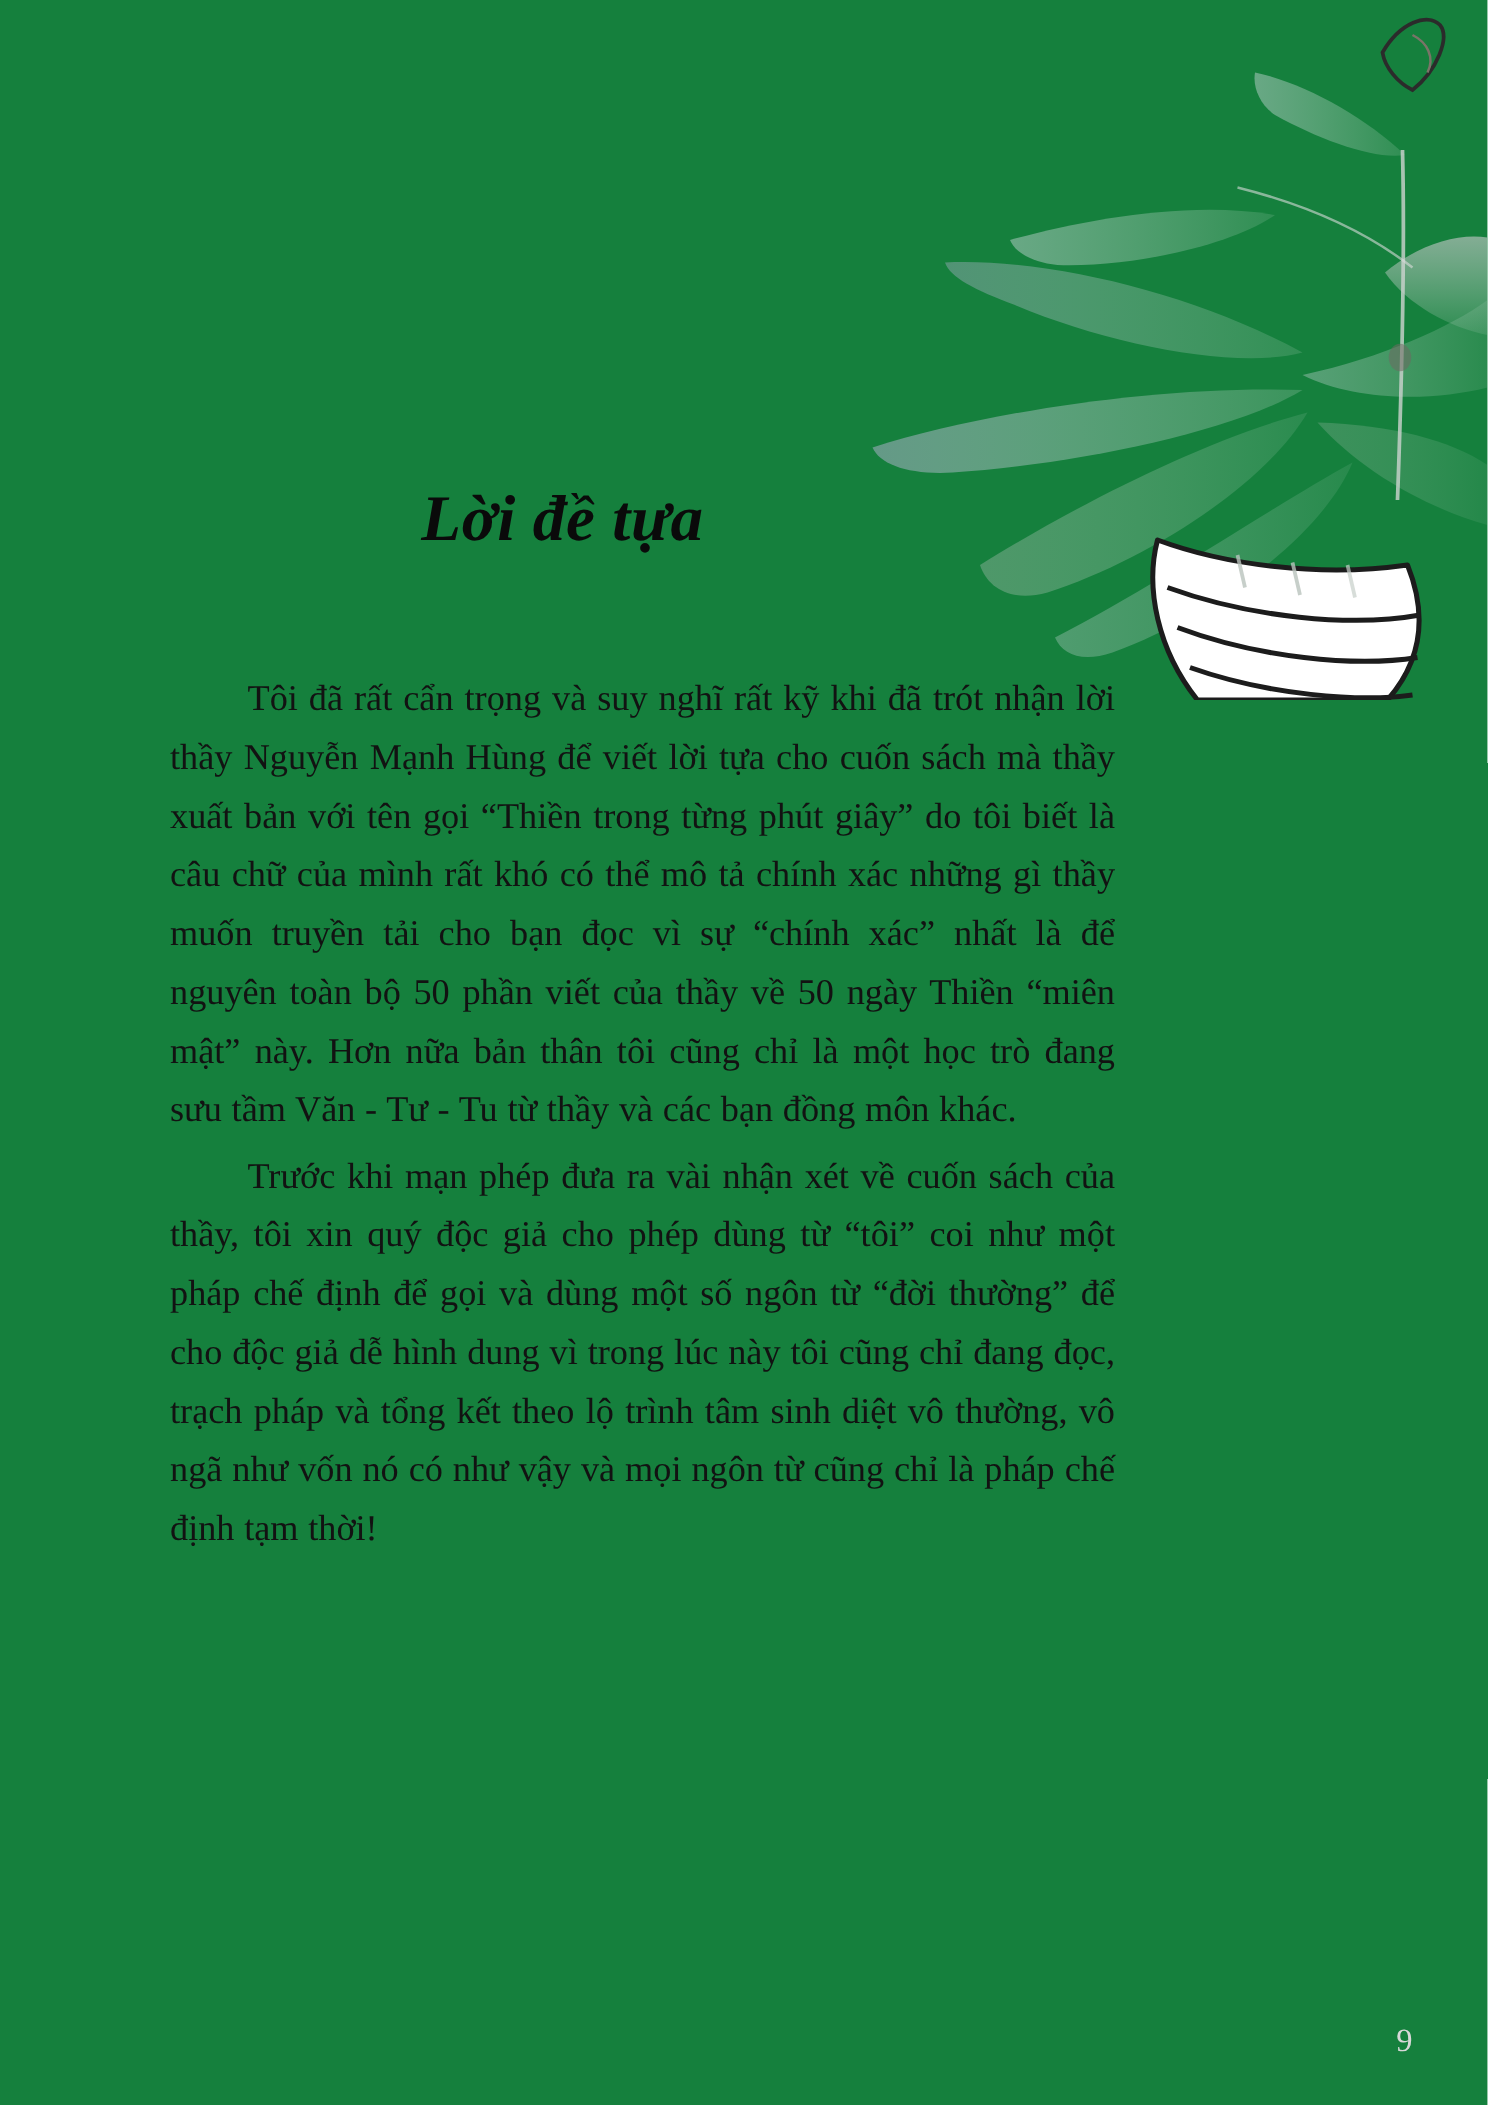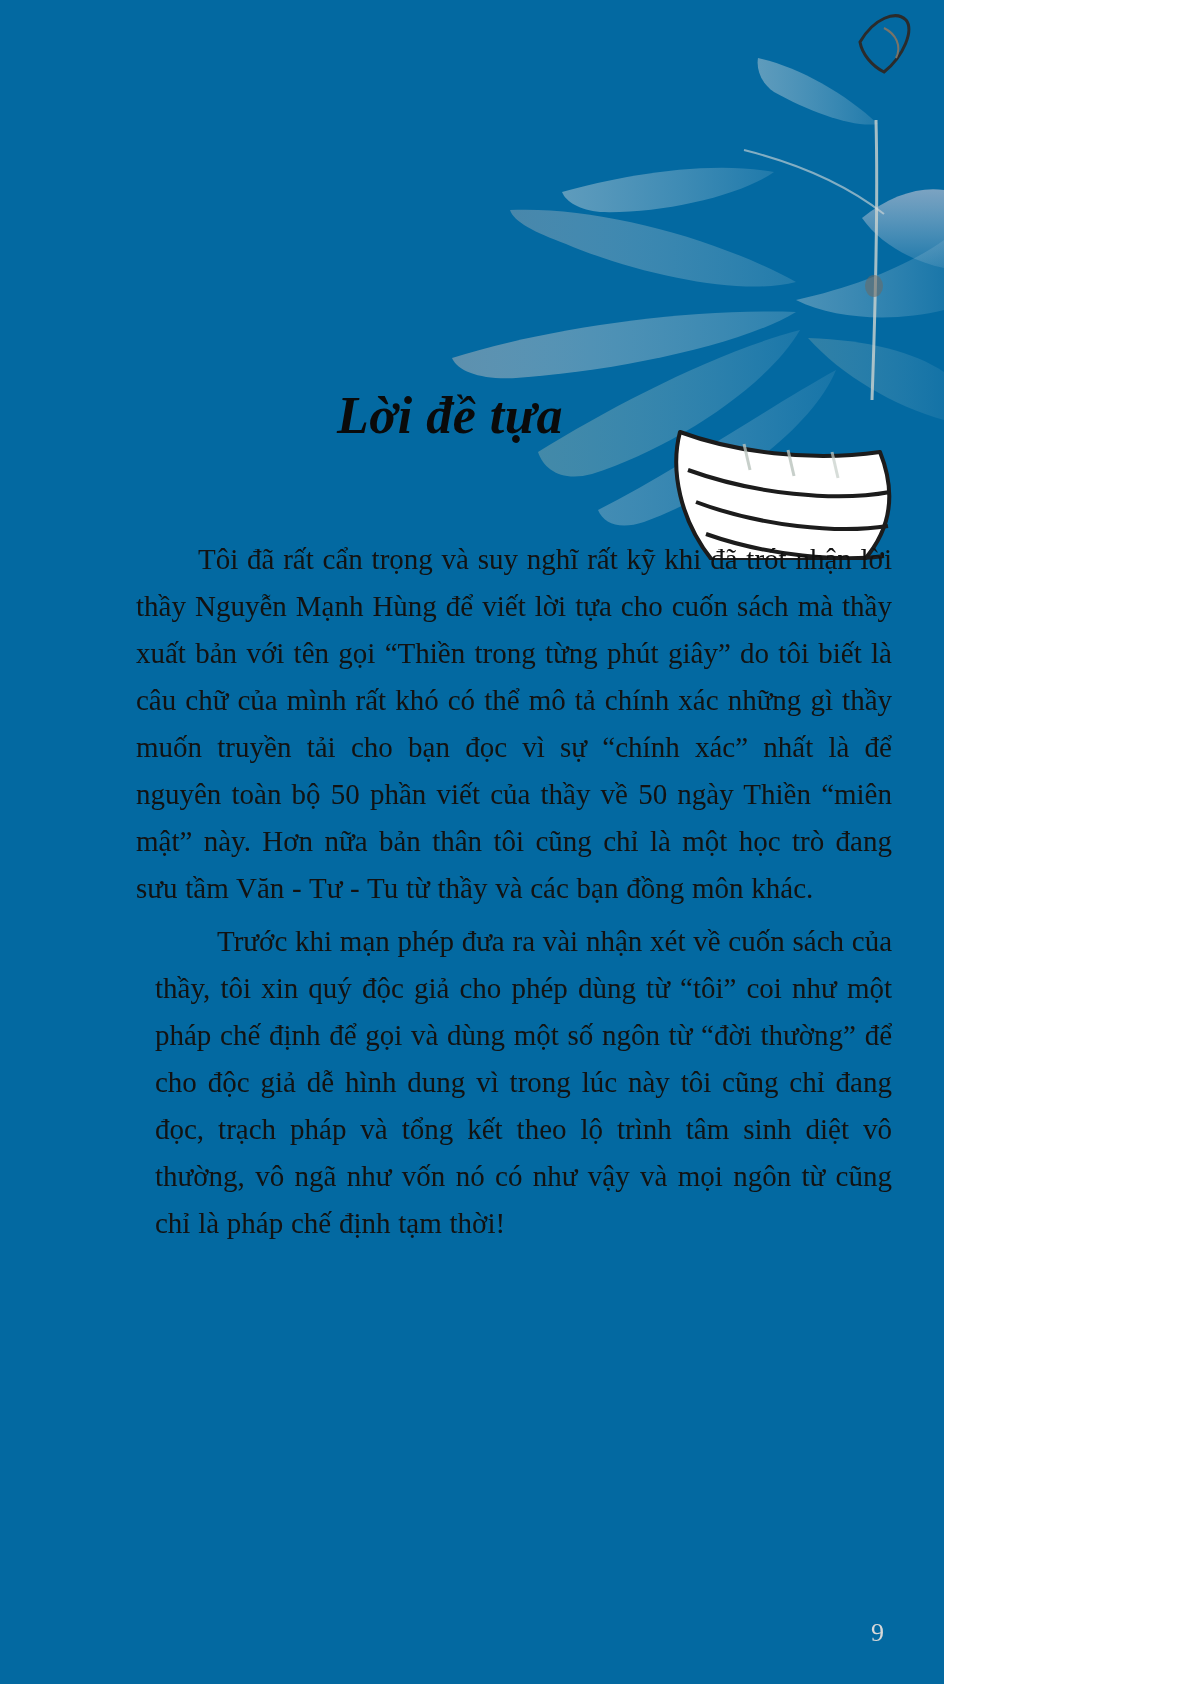--- a/index.html
+++ b/index.html
@@ -2,23 +2,23 @@
 <html><head>
 <meta charset="utf-8">
 <style>
   html, body {
     margin: 0;
     padding: 0;
     background: #ffffff;
   }
   .page {
     position: relative;
-    width: 944px;
+    width: 1190px;
     height: 1684px;
-    background: #0369a1;
+    background: #15803d;
     overflow: hidden;
     font-family: "Liberation Serif", "DejaVu Serif", serif;
   }
 
   
   .ornament {
     position: absolute;
     top: 0;
     right: 0;
     width: 500px;
@@ -57,21 +57,21 @@
     margin: 0 0 6px 0;
     font-size: 29px;
     line-height: 47px;
     color: #121212;
     text-align: justify;
     text-align-last: left;
     text-indent: 62px;
     word-spacing: 0.5px;
     hyphens: none;
   }
-  .para:last-child { margin-bottom: 0; margin-left: 19px; }
+  .para:last-child { margin-bottom: 0; }
 
   
   .folio {
     position: absolute;
     right: 60px;
     bottom: 36px;
     font-size: 26px;
     color: #d8d8d8;
     font-family: "Liberation Serif", "DejaVu Serif", serif;
   }

